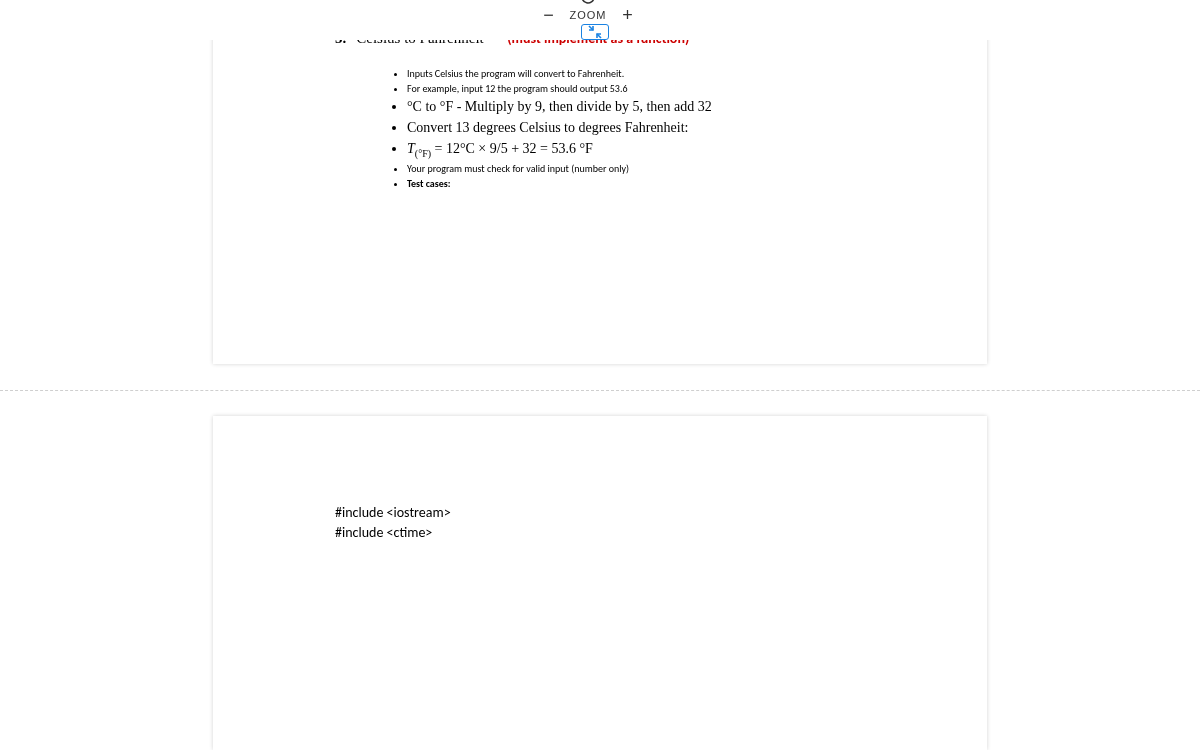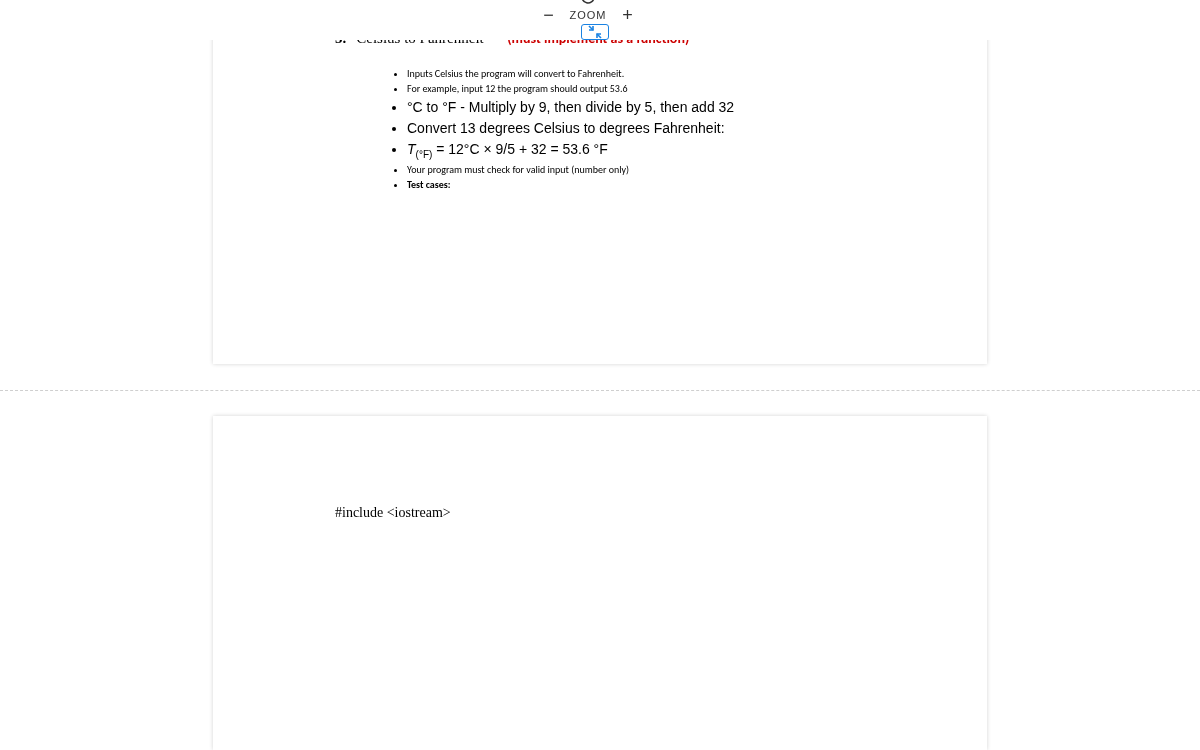--- a/index.html
+++ b/index.html
@@ -129,21 +129,21 @@
   .sec3 .heading .num { font-weight:bold; font-size:15px; }
   .sec3 .heading .title { font-size:15px; }
   .sec3 .heading .red { color: #cc0000; font-weight:bold; font-size:14px; font-family: Calibri, Arial, sans-serif; }
 
   ul.bullets {
     list-style: disc;
     margin: 18px 0 0 0;
     padding-left: 120px;
   }
   ul.bullets li { margin: 2px 0; font-family: Calibri, Arial, sans-serif; font-size:10px;}
-  ul.bullets li.serif { font-family: Liberation Sans, sans-serif; font-size:14px; }
+  ul.bullets li.serif { font-family: Liberation Serif, serif; font-size:14px; }
   ul.bullets li.serif .italic { font-style: italic; }
   ul.bullets li.serif sub { font-size:10px; vertical-align: sub;}
 
   .lower .inner { padding-top: 68px; }
   ul.ol-sub {
     list-style: circle;
     padding-left: 170px;
     margin: 0;
   }
   ul.ol-sub li { margin: 2px 0; font-family: Calibri, Arial, sans-serif; font-size:14px;}
@@ -156,21 +156,21 @@
     margin-right: 30px;
   }
   .para sup { font-size:10px; }
 
   .code-block {
     margin-top: 20px;
     margin-left: 48px;
     font-family: Calibri, Arial, sans-serif;
     font-size:14px;
   }
-  .code-block div { margin: 1px 0; font-family: Liberation Serif, serif; }
+  .code-block div { margin: 1px 0; }
 
   
   .svg-ico { display:block; }
 </style>
 </head>
 <body>
 
 <div class="viewer">
 
   <div class="toolbar">
@@ -239,17 +239,18 @@
   </div>
 
   <div class="divider"></div>
 
   <div class="page lower">
     <div class="inner">
 
 
       <div class="code-block">
         <div>#include &lt;iostream&gt;</div>
+        <div>#include &lt;ctime&gt;</div>
       </div>
     </div>
   </div>
 
 </div>
 
 </body></html>

